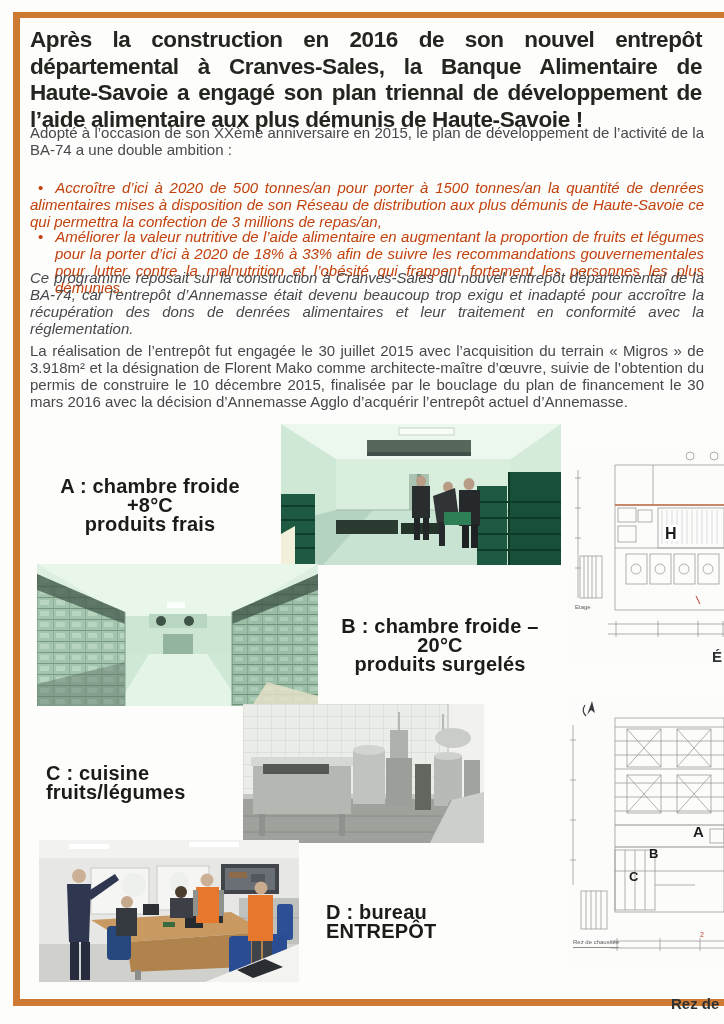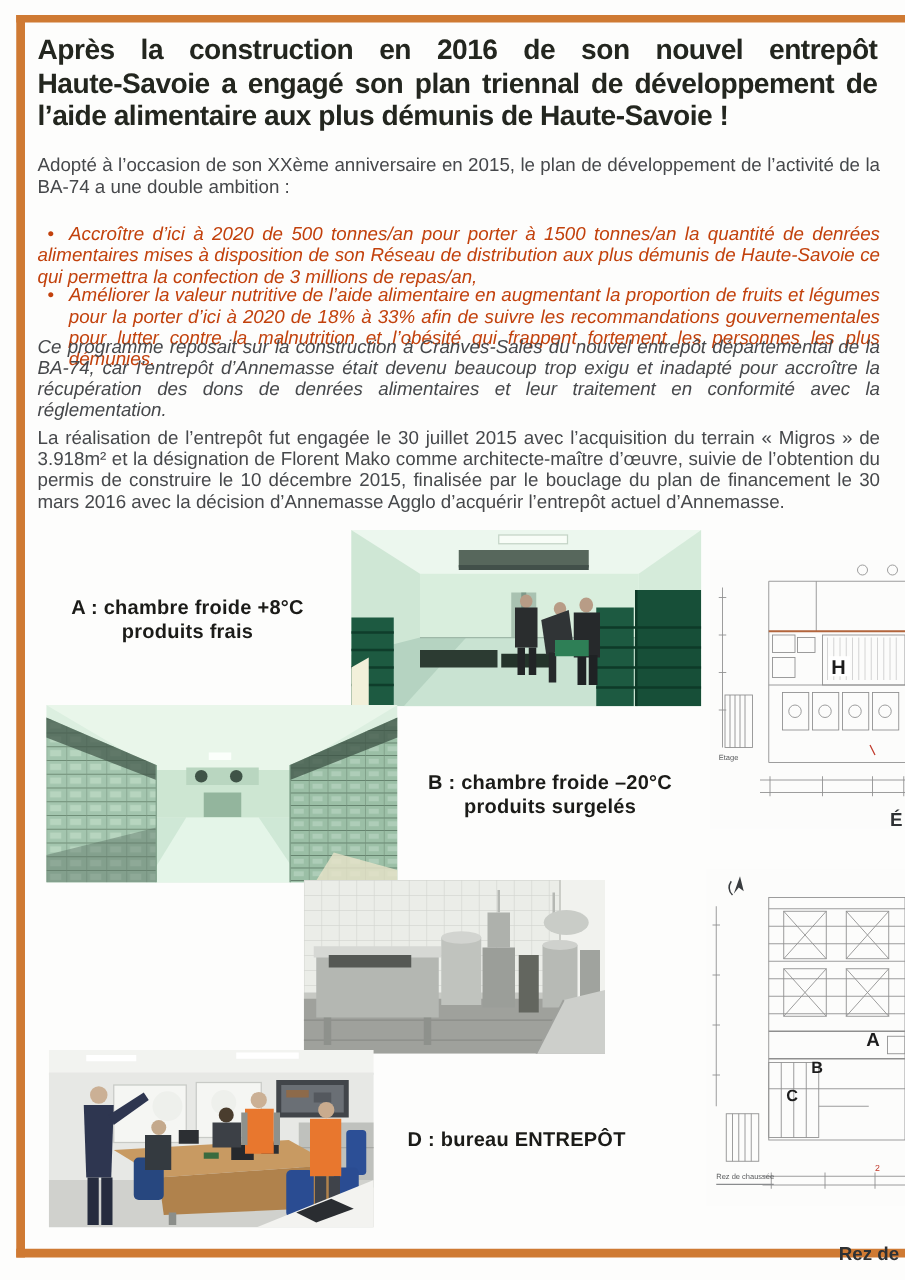--- a/index.html
+++ b/index.html
@@ -19,21 +19,21 @@
   .para{left:30px;width:674px;color:#46484b;font-size:15px;line-height:17px;text-align:justify;}
   .intro{top:124px;}
   .p2{top:269px;font-style:italic;}
   .p3{top:342px;}
   .bullet{left:30px;width:674px;color:#c2410c;font-size:15px;line-height:17px;
           font-style:italic;text-align:justify;}
   .b1{top:179px;text-indent:8px;}
   .b2{top:228px;padding-left:25px;width:649px;text-indent:-17px;}
   .marker{font-style:normal;margin-right:12px;}
   
-  .caption{color:#1b1b18;font-weight:bold;font-size:16px;line-height:19px;text-align:center;
+  .caption{color:#1b1b18;font-weight:bold;font-size:20px;line-height:19px;text-align:center;
            letter-spacing:0.2px;}
   .cap-a{left:35px;top:477px;width:230px;}
   .cap-b{left:325px;top:617px;width:230px;}
   .cap-c{left:46px;top:764px;width:210px;text-align:left;}
   .cap-d{left:326px;top:903px;width:200px;text-align:left;}
   
   .photo{display:block;}
   .ph-a{left:281px;top:424px;}
   .ph-b{left:37px;top:564px;}
   .ph-c{left:243px;top:704px;}
@@ -52,20 +52,21 @@
 <body>
 
 <div id="page">
 
   <div class="abs frame-top"></div>
   <div class="abs frame-left"></div>
   <div class="abs frame-bottom"></div>
 
   <div class="abs headline">
     <div class="hl-line">Après la construction en 2016 de son nouvel entrepôt</div>
+    <div class="hl-line">départemental à Cranves-Sales, la Banque Alimentaire de</div>
     <div class="hl-line">Haute-Savoie a engagé son plan triennal de développement de</div>
     <div class="hl-line last">l’aide alimentaire aux plus démunis de Haute-Savoie !</div>
   </div>
 
   <div class="abs para intro">Adopté à l’occasion de son XXème anniversaire en 2015, le plan de développement de l’activité de la BA-74 a une double ambition :</div>
 
   <div class="abs bullet b1">
     <span class="marker">•</span><span>Accroître d’ici à 2020 de 500 tonnes/an pour porter à 1500 tonnes/an la quantité de denrées alimentaires mises à disposition de son Réseau de distribution aux plus démunis de Haute-Savoie ce qui permettra la confection de 3 millions de repas/an,</span>
   </div>
   <div class="abs bullet b2">
@@ -162,20 +163,21 @@
     <polygon points="230,118 281,132 281,142 215,142" fill="#e8e4c9" opacity="0.8"></polygon>
     <line x1="88" y1="48" x2="88" y2="142" stroke="#7fa08a" stroke-width="1"></line>
     <line x1="195" y1="48" x2="195" y2="142" stroke="#7fa08a" stroke-width="1"></line>
   </svg>
 
   <div class="abs caption cap-b">
     <div>B : chambre froide –20°C</div>
     <div>produits surgelés</div>
   </div>
 
+  <div class="abs caption cap-c">C : cuisine fruits/légumes</div>
 
   <svg class="abs photo ph-c" width="241" height="139" viewBox="0 0 241 139">
     <defs>
       <pattern id="pTile" width="14" height="12" patternUnits="userSpaceOnUse">
         <rect width="14" height="12" fill="#ebede8"></rect>
         <line x1="0" y1="0" x2="14" y2="0" stroke="#d2d4cf" stroke-width="1"></line>
         <line x1="0" y1="0" x2="0" y2="12" stroke="#d2d4cf" stroke-width="1"></line>
       </pattern>
     </defs>
     <rect x="0" y="0" width="241" height="95" fill="url(#pTile)"></rect>

